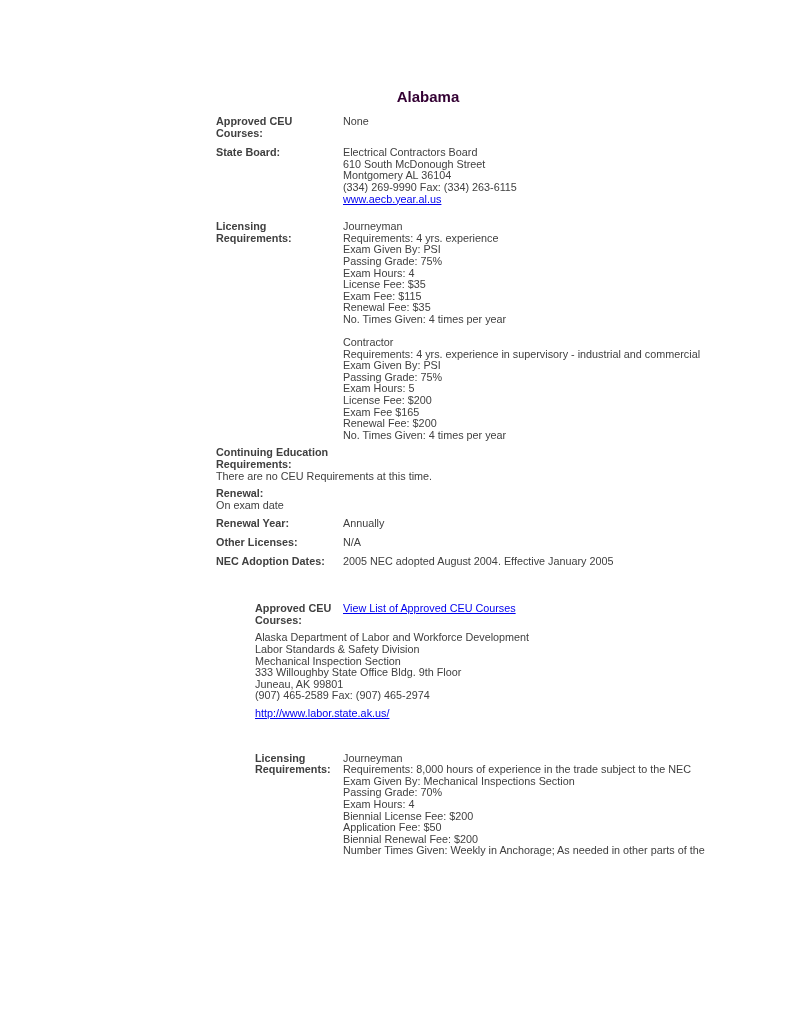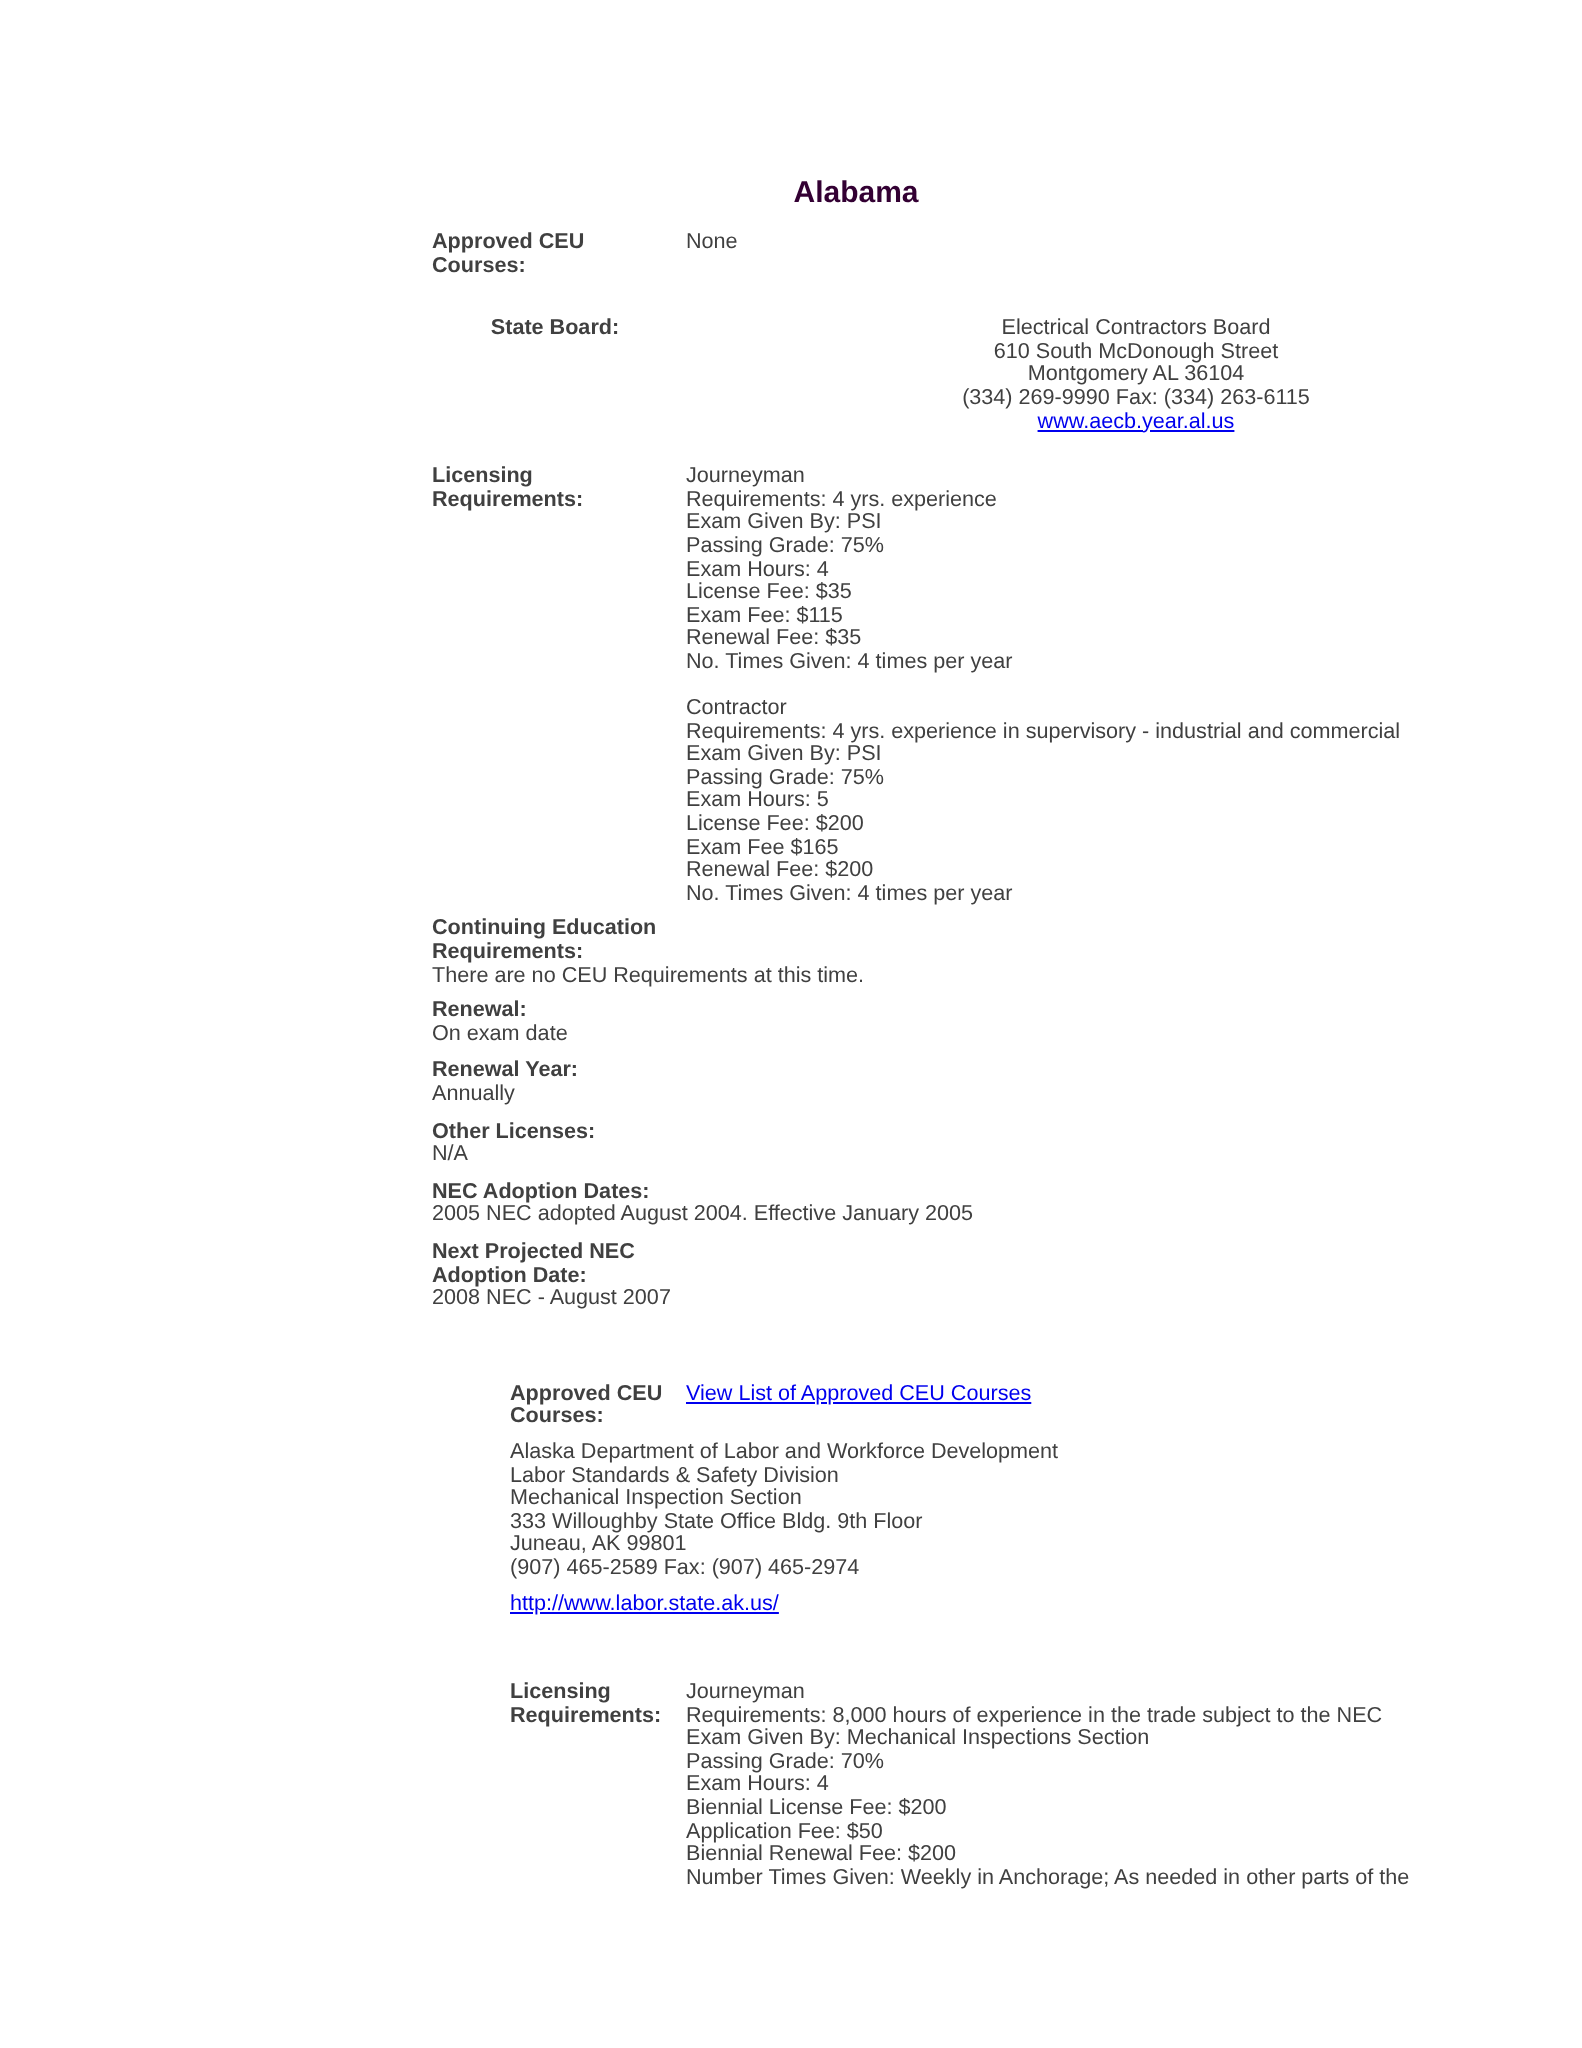--- a/index.html
+++ b/index.html
@@ -24,22 +24,22 @@
   .s2 .lbl { width:88px; }
   .val { flex:none; width:450px; }
   .lines { white-space:pre-line; }
   .gap { margin-top:11.6px; }
   a, .link {
     color:var(--link, #0000ee);
     text-decoration:underline;
     cursor:pointer;
   }
   .mt6  { margin-top:6px;flex-direction:column; }
-  .mt7  { margin-top:7px;flex-direction:column; }
-  .mt8  { margin-top:20px;text-align:center; }
+  .mt7  { margin-top:7px; }
+  .mt8  { margin-top:8px; }
   .mt10 { margin-top:10px; }
   .mt16 { margin-top:16px; }
   .mt33 { margin-top:33px; }
   .mt36 { margin-top:36px; }
 </style>
 </head>
 <body>
 
 <h1 class="doc-title">Alabama</h1>
 
@@ -103,24 +103,20 @@
   <div class="row mt7">
     <div class="lbl">Other Licenses:</div>
     <div class="val">N/A</div>
   </div>
 
   <div class="row mt7">
     <div class="lbl">NEC Adoption Dates:</div>
     <div class="val">2005 NEC adopted August 2004. Effective January 2005</div>
   </div>
 
-  <div class="row mt7">
-    <div class="lbl">Next Projected NEC Adoption Date:</div>
-    <div class="val">2008 NEC - August 2007</div>
-  </div>
 
 
 
 </section>
 
 <section class="s2">
 
   <div class="row mt36">
     <div class="lbl">Approved CEU Courses:</div>
     <div class="val">

